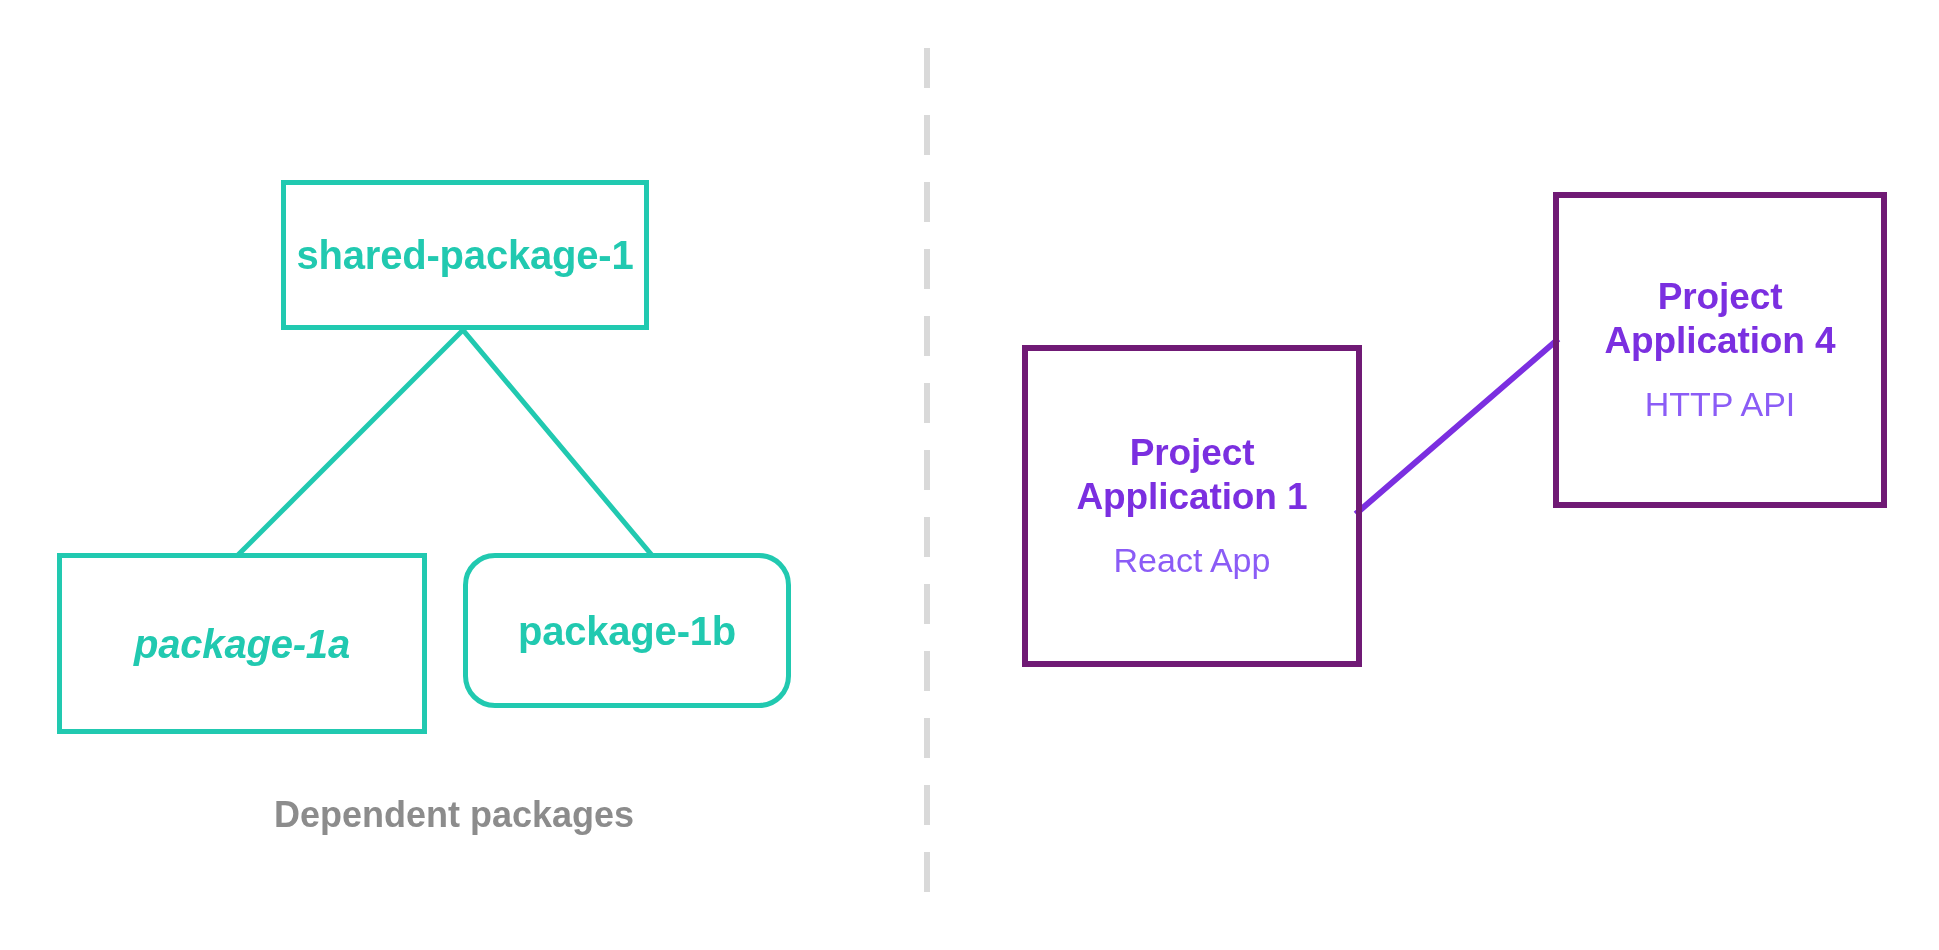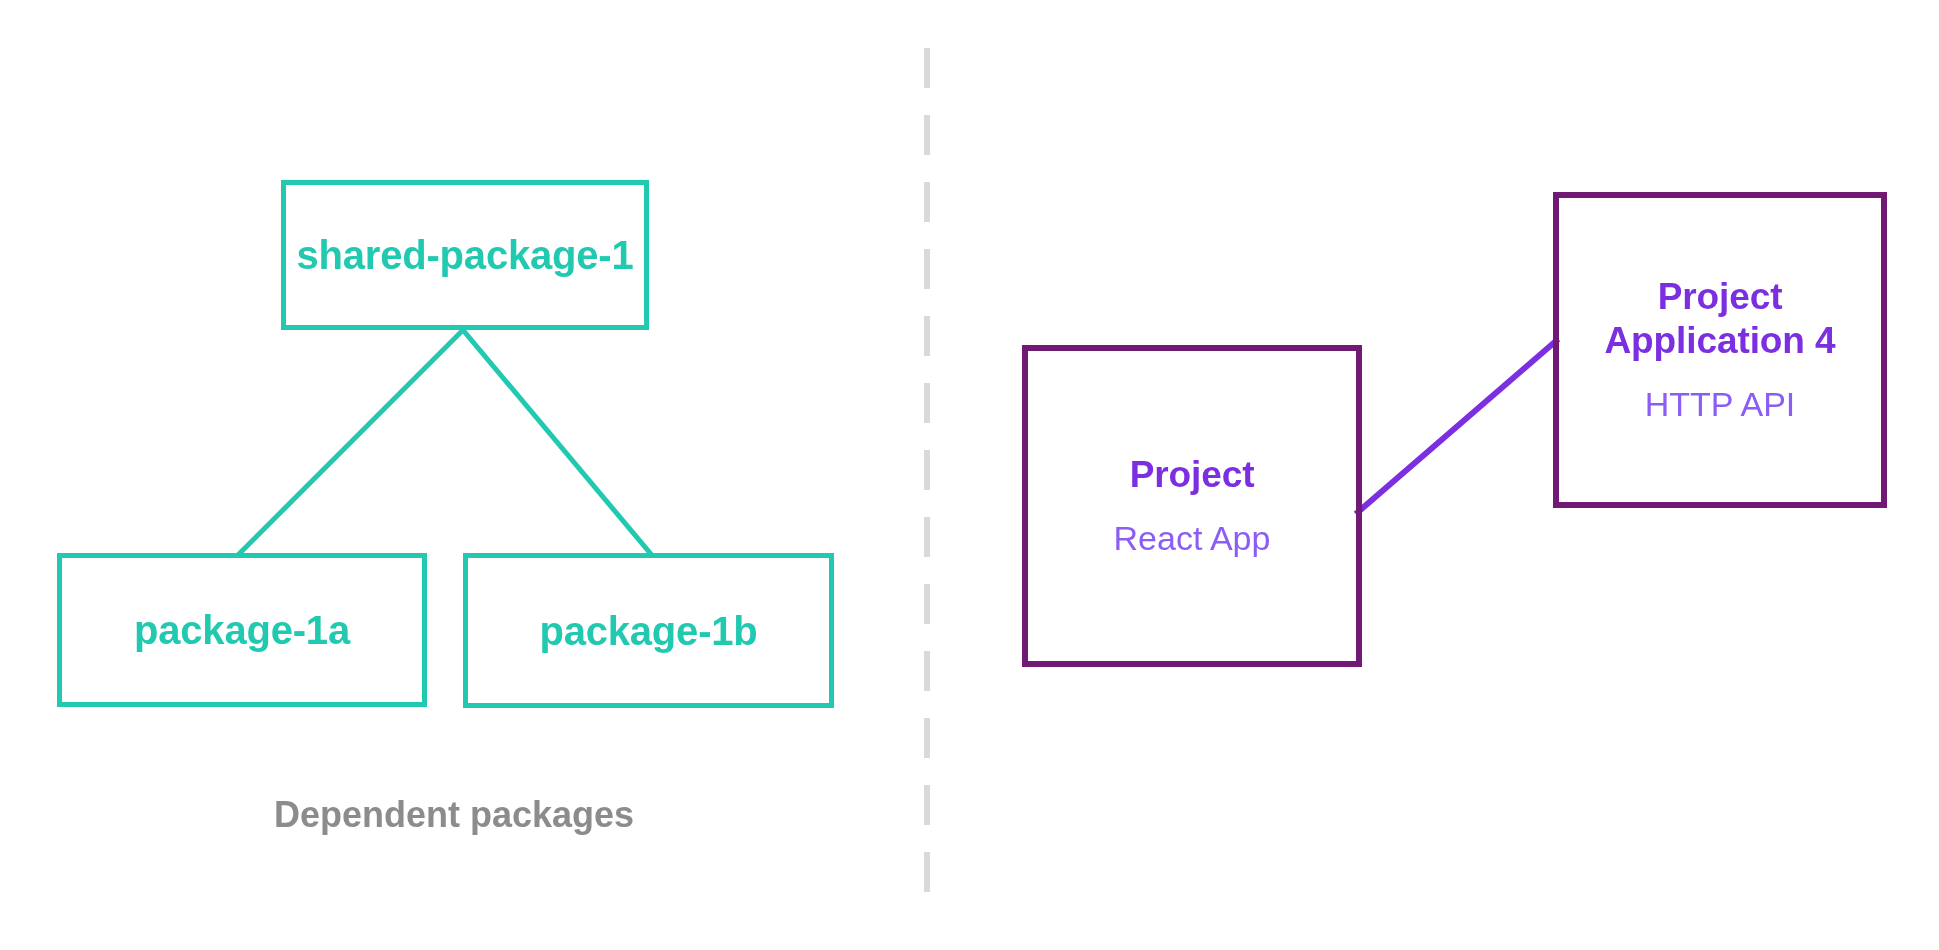--- a/index.html
+++ b/index.html
@@ -67,22 +67,22 @@
   .caption {
     position: absolute;
     color: #8C8C8C;
     font-size: 36px;
     font-weight: bold;
     text-align: center;
     white-space: nowrap;
   }
   
   #node-shared-package-1 { left: 281px; top: 180px; width: 368px;  height: 150px; }
-  #node-package-1a       { left: 57px;  top: 553px; width: 370px;  height: 154px; }
-  #node-package-1b       { left: 463px; top: 553px; width: 371px;  height: 155px; }
+  #node-package-1a       { left: 57px;  top: 553px; width: 370px;  height: 181px; font-style: italic; }
+  #node-package-1b       { left: 463px; top: 553px; width: 328px;  height: 155px; border-radius: 32px; }
   #node-project-app-1    { left: 1022px; top: 345px; width: 340px; height: 322px; }
   #node-project-app-2    { left: 1553px; top: 192px; width: 334px; height: 316px; }
   #caption-left          { left: 254px; top: 794px; width: 400px; }
   #caption-right         { left: 1250px; top: 788px; width: 440px; }
 </style>
 </head>
 <body>
 
 <div id="canvas">
 
@@ -107,20 +107,21 @@
 
   <div class="node node-pkg" id="node-package-1b">
     <span class="pkg-label">package-1b</span>
   </div>
 
   <div class="caption" id="caption-left">Dependent packages</div>
 
   <div class="node node-app" id="node-project-app-1">
     <div class="app-title">
       <div>Project</div>
+      <div>Application 1</div>
     </div>
     <div class="app-subtitle">React App</div>
   </div>
 
   <div class="node node-app" id="node-project-app-2">
     <div class="app-title">
       <div>Project</div>
       <div>Application 4</div>
     </div>
     <div class="app-subtitle">HTTP API</div>

